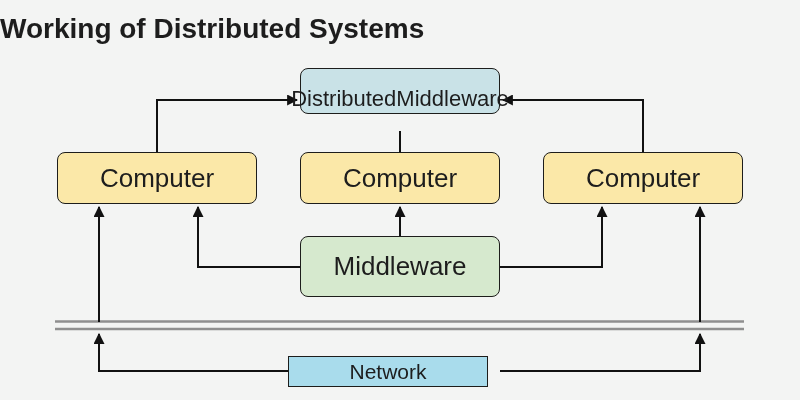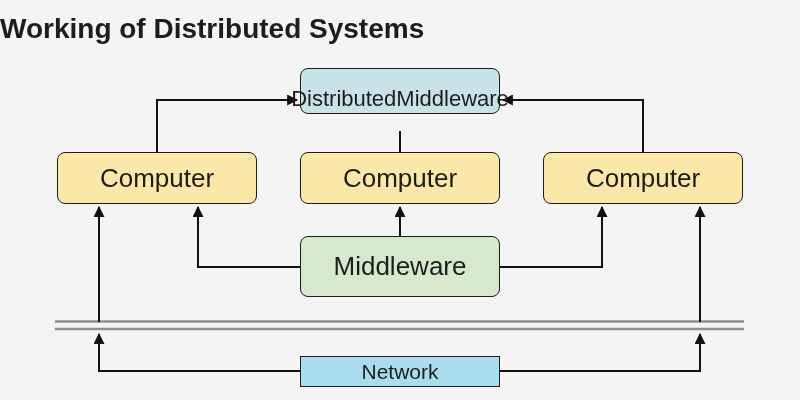--- a/index.html
+++ b/index.html
@@ -57,21 +57,21 @@
     background: var(--computer-fill, #fbe8a8);
   }
   .node-computer-left   { left: 57px;  }
   .node-computer-middle { left: 300px; }
   .node-computer-right  { left: 543px; }
   .node-middleware {
     left: 300px; top: 236px; width: 200px; height: 61px;
     background: var(--middleware-fill, #d6e9ce);
   }
   .node-network {
-    left: 300px; top: 356px; width: 200px; height: 31px;
+    left: 288px; top: 356px; width: 200px; height: 31px;
     background: var(--network-fill, #a9dcec);
     border-radius: 0;
     font-size: 21px;
   }
   .edge {
     fill: none;
     stroke: var(--connector, #111111);
     stroke-width: 2;
   }
   .bus-line {

